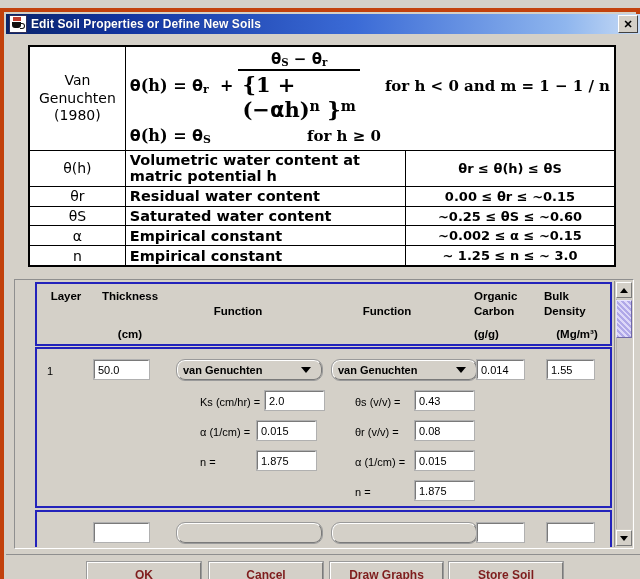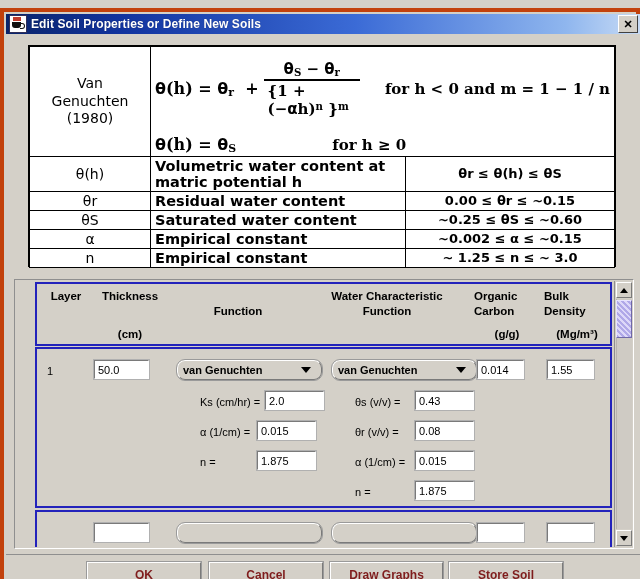--- a/index.html
+++ b/index.html
@@ -77,24 +77,24 @@
     color:#000;
   }
   .col-sym{width:112px;text-align:center;font-size:14px;}
   .col-desc{font-size:14.5px;font-weight:bold;}
   .col-rng{width:200px;text-align:center;font-size:13px;font-weight:bold;}
   .vg-name{font-size:14px;line-height:1.25;font-weight:normal;}
   .formula-cell{padding:4px 6px 6px 6px;}
   .frow{display:flex;align-items:center;font-family:"DejaVu Serif","Liberation Serif",serif;}
   .frow.one{margin-bottom:4px;}
   .eqpart{font-size:16px;font-weight:bold;white-space:nowrap;}
-  .frac{display:inline-flex;flex-direction:column;align-items:center;margin:12px 5px;vertical-align:middle;}
+  .frac{display:inline-flex;flex-direction:column;align-items:center;margin:0 5px;vertical-align:middle;}
   .frac .num{font-size:15px;font-weight:bold;padding:0 4px 1px 4px;}
   .frac .bar{height:2px;background:#000;width:100%;}
-  .frac .den{font-size:15px;font-weight:bold;padding:1px 4px 0 4px;}
+  .frac .den{font-size:21px;font-weight:bold;padding:1px 4px 0 4px;}
   .cond{font-size:15px;font-weight:bold;white-space:nowrap;}
   .cond.first{margin-left:20px;}
   .cond.second{margin-left:96px;}
   sub{font-size:.68em;vertical-align:-.22em;}
   sup{font-size:.68em;vertical-align:.42em;}
   .sym{font-family:"DejaVu Sans","Liberation Sans",sans-serif;}
   
   .grid-outer{
     position:absolute;left:8px;top:245px;width:620px;height:270px;
     background:#d4d0c8;
@@ -280,25 +280,24 @@
     </div>
 
     <div class="grid-outer">
       <div class="grid-inner">
 
         <div class="hdr-box">
           <div class="hdr-cell" style="left:7px;top:6px;width:44px;">Layer</div>
           <div class="hdr-cell" style="left:51px;top:6px;width:84px;">Thickness</div>
           <div class="hdr-cell" style="left:51px;top:44px;width:84px;">(cm)</div>
           <div class="hdr-cell" style="left:140px;top:21px;width:122px;">Function</div>
-          <div class="hdr-cell" style="left:270px;top:6px;width:160px;">Water Characteristic</div>
           <div class="hdr-cell" style="left:270px;top:21px;width:160px;">Function</div>
           <div class="hdr-cell" style="left:437px;top:6px;width:66px;text-align:left;">Organic</div>
           <div class="hdr-cell" style="left:437px;top:21px;width:66px;text-align:left;">Carbon</div>
-          <div class="hdr-cell" style="left:437px;top:44px;width:66px;text-align:center;">(g/g)</div>
+          <div class="hdr-cell" style="left:437px;top:44px;width:66px;text-align:left;">(g/g)</div>
           <div class="hdr-cell" style="left:507px;top:6px;width:66px;text-align:left;">Bulk</div>
           <div class="hdr-cell" style="left:507px;top:21px;width:66px;text-align:left;">Density</div>
           <div class="hdr-cell" style="left:507px;top:44px;width:66px;text-align:center;">(Mg/m³)</div>
         </div>
 
         <div class="row-box">
           <div class="layer-num">1</div>
 
           <input class="tfield" style="left: 57px; top: 11px; width: 55px;" value="50.0">
 

